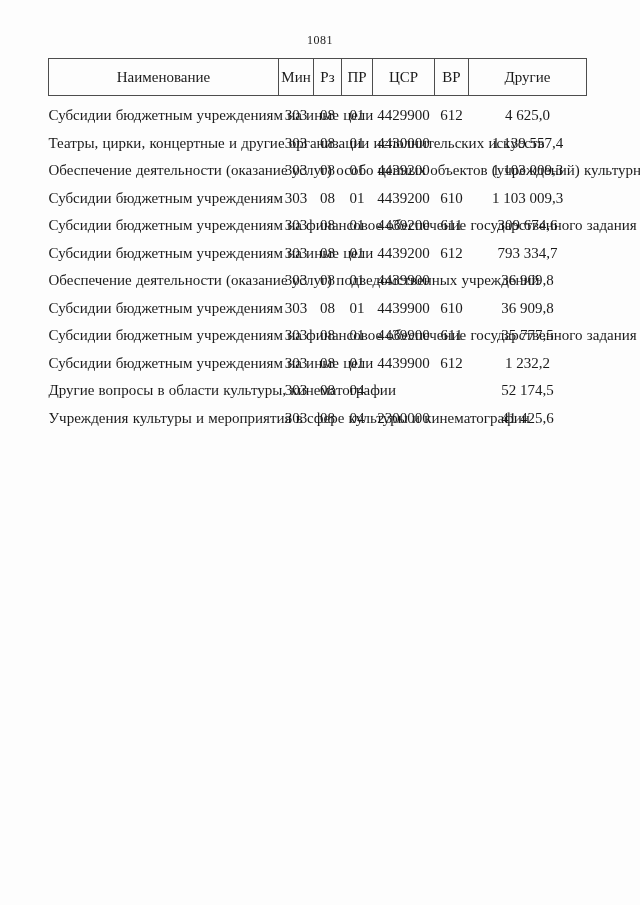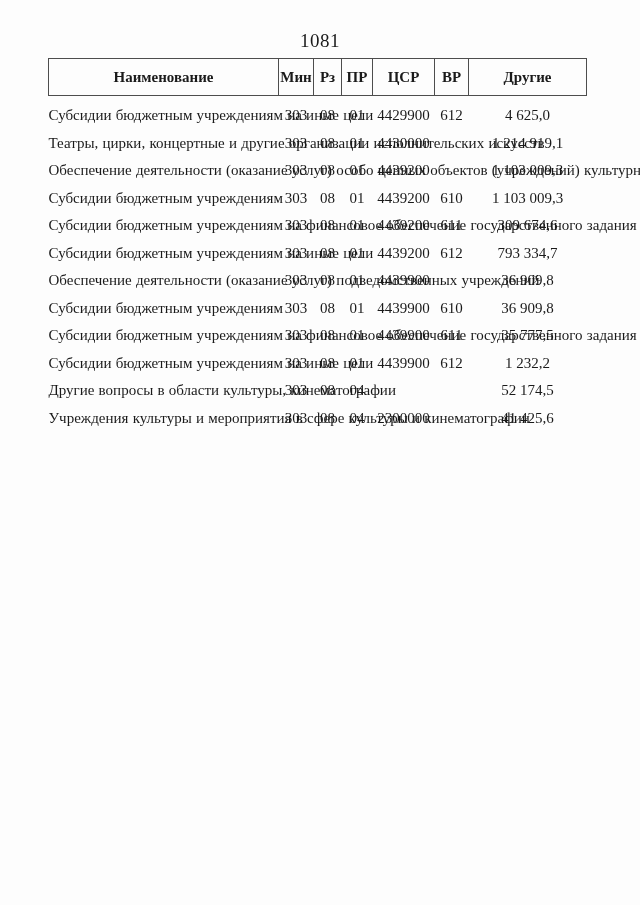--- a/index.html
+++ b/index.html
@@ -11,21 +11,21 @@
     position: relative;
     width: 640px;
     height: 905px;
     background: #fdfdfd;
     color: #1a1a1a;
     overflow: hidden;
   }
   .page-number {
     padding-top: 33px;
     text-align: center;
-    font-size: 19px;
+    font-size: 12px;
     line-height: 15px;
     letter-spacing: 0.5px;
   }
   table.budget {
     border-collapse: collapse;
     table-layout: fixed;
     width: 538px;
     margin: 10px 0 0 48px;
     font-size: 15px;
     line-height: 16.5px;
@@ -33,21 +33,21 @@
   col.c-name { width: 230px; }
   col.c-min  { width: 35px; }
   col.c-rz   { width: 28px; }
   col.c-pr   { width: 31px; }
   col.c-csr  { width: 62px; }
   col.c-vr   { width: 34px; }
   col.c-sum  { width: 118px; }
   table.budget th {
     border: 1.5px solid #4d4d4d;
     height: 36px;
-    font-weight: bold;
+    font-weight: normal;
     text-align: center;
     vertical-align: middle;
     padding: 0;
     font-size: 15px;
   }
   table.budget td {
     vertical-align: bottom;
     padding: 11px 0 0 0;
     white-space: nowrap;
   }
@@ -98,21 +98,21 @@
         <td class="num">612</td>
         <td class="sum">4 625,0</td>
       </tr>
       <tr>
         <td class="name">Театры, цирки, концертные и другие организации исполнительских искусств</td>
         <td class="num">303</td>
         <td class="num">08</td>
         <td class="num">01</td>
         <td class="num">4430000</td>
         <td class="num"></td>
-        <td class="sum">1 214 919,1</td>
+        <td class="sum">1 139 557,4</td>
       </tr>
       <tr>
         <td class="name">Обеспечение деятельности (оказание услуг) особо ценных объектов (учреждений) культурного наследия народов Российской Федерации</td>
         <td class="num">303</td>
         <td class="num">08</td>
         <td class="num">01</td>
         <td class="num">4439200</td>
         <td class="num"></td>
         <td class="sum">1 103 009,3</td>
       </tr>

